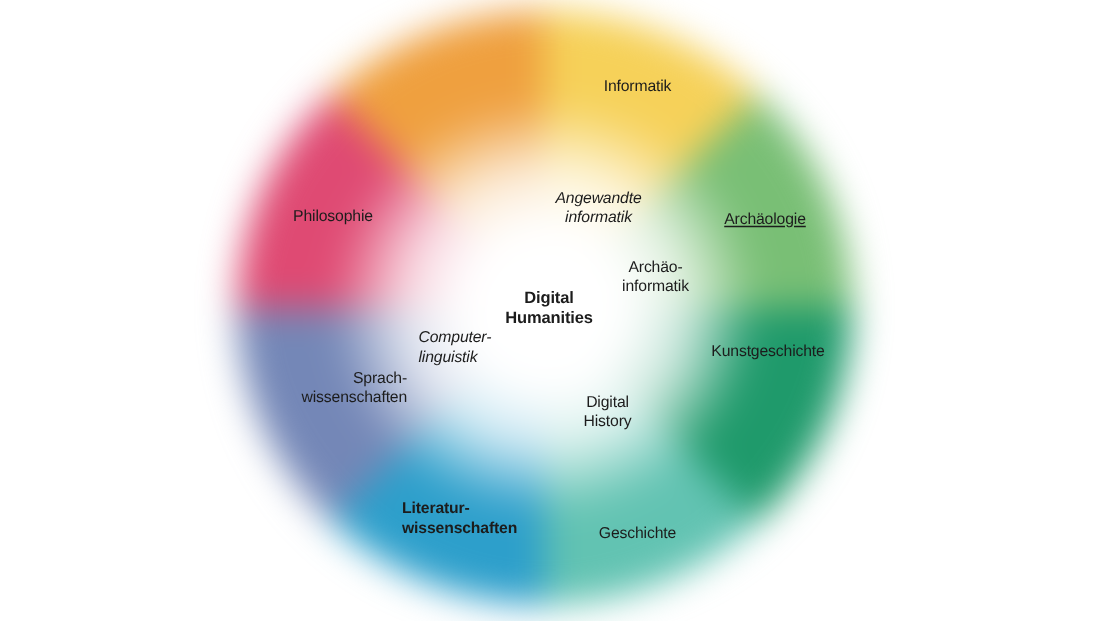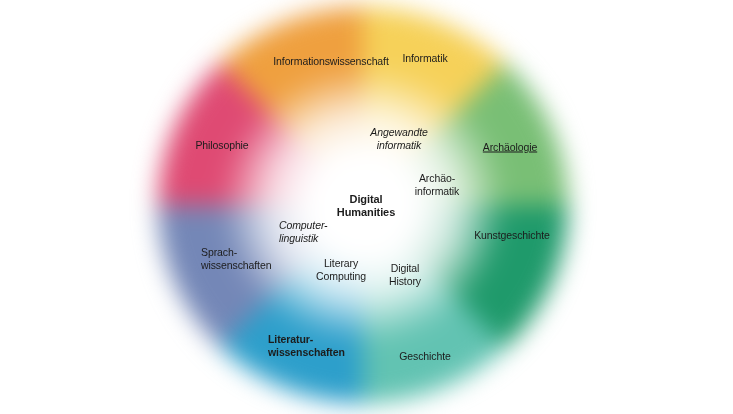--- a/index.html
+++ b/index.html
@@ -50,21 +50,21 @@
   .lbl-informatik                { left: 425px; top: 58px; }
   .lbl-archaeologie              { left: 510px; top: 147px; text-decoration: underline; }
   .lbl-kunstgeschichte           { left: 512px; top: 235px; }
   .lbl-geschichte                { left: 425px; top: 356px; }
   .lbl-philosophie               { left: 222px; top: 145px; }
   .lbl-angewandte-informatik     { left: 399px; top: 139px; font-style: italic; }
   .lbl-archaeo-informatik        { left: 437px; top: 185px; }
   .lbl-literary-computing        { left: 341px; top: 270px; }
   .lbl-digital-history           { left: 405px; top: 275px; }
   .lbl-computerlinguistik        { left: 279px; top: 219px; font-style: italic; }
-  .lbl-sprachwissenschaften      { left: 201px; top: 246px; }
+  .lbl-sprachwissenschaften      { left: 201px; top: 246px; text-align: right; }
   .lbl-literaturwissenschaften   { left: 268px; top: 333px; font-weight: bold; }
   .lbl-digital-humanities        { left: 366px; top: 206px; font-weight: bold; font-size: 11px; }
 </style>
 </head>
 <body>
 
 <div class="stage">
 
   <div class="wheel-blur">
     <div class="wheel-color" style="background: conic-gradient(rgb(246, 209, 89) 0deg, rgb(246, 209, 89) 45deg, rgb(121, 191, 117) 45deg, rgb(121, 191, 117) 90deg, rgb(31, 154, 107) 90deg, rgb(31, 154, 107) 135deg, rgb(98, 195, 178) 135deg, rgb(98, 195, 178) 180deg, rgb(45, 159, 203) 180deg, rgb(45, 159, 203) 225deg, rgb(116, 135, 183) 225deg, rgb(116, 135, 183) 270deg, rgb(223, 74, 115) 270deg, rgb(223, 74, 115) 315deg, rgb(239, 160, 63) 315deg, rgb(239, 160, 63) 360deg);"></div>
@@ -73,29 +73,26 @@
 
   <div class="lbl ctr lbl-informatik">Informatik</div>
   <div class="lbl ctr lbl-archaeologie">Archäologie</div>
   <div class="lbl ctr lbl-kunstgeschichte">Kunstgeschichte</div>
   <div class="lbl ctr lbl-geschichte">Geschichte</div>
   <div class="lbl lbl-literaturwissenschaften">Literatur-
 wissenschaften</div>
   <div class="lbl lbl-sprachwissenschaften">Sprach-
 wissenschaften</div>
   <div class="lbl ctr lbl-philosophie">Philosophie</div>
-  <div class="lbl ctr lbl-informationswissenschaft">Informationswissenschaft</div>
 
   <div class="lbl ctr lbl-angewandte-informatik">Angewandte
 informatik</div>
   <div class="lbl ctr lbl-archaeo-informatik">Archäo-
 informatik</div>
   <div class="lbl lbl-computerlinguistik">Computer-
 linguistik</div>
-  <div class="lbl ctr lbl-literary-computing">Literary
-Computing</div>
   <div class="lbl ctr lbl-digital-history">Digital
 History</div>
 
   <div class="lbl ctr lbl-digital-humanities">Digital
 Humanities</div>
 
 </div>
 
 </body></html>

